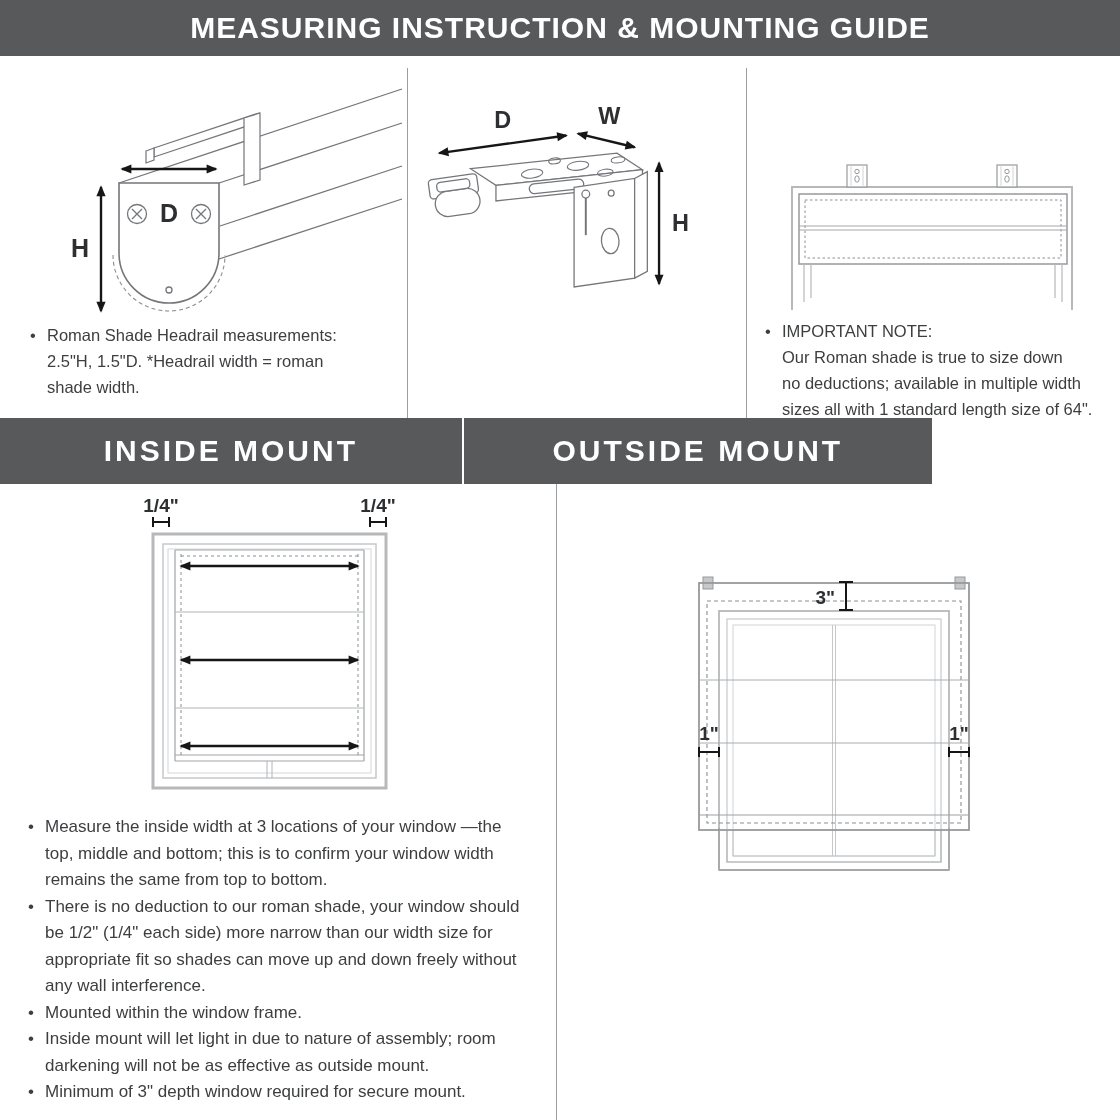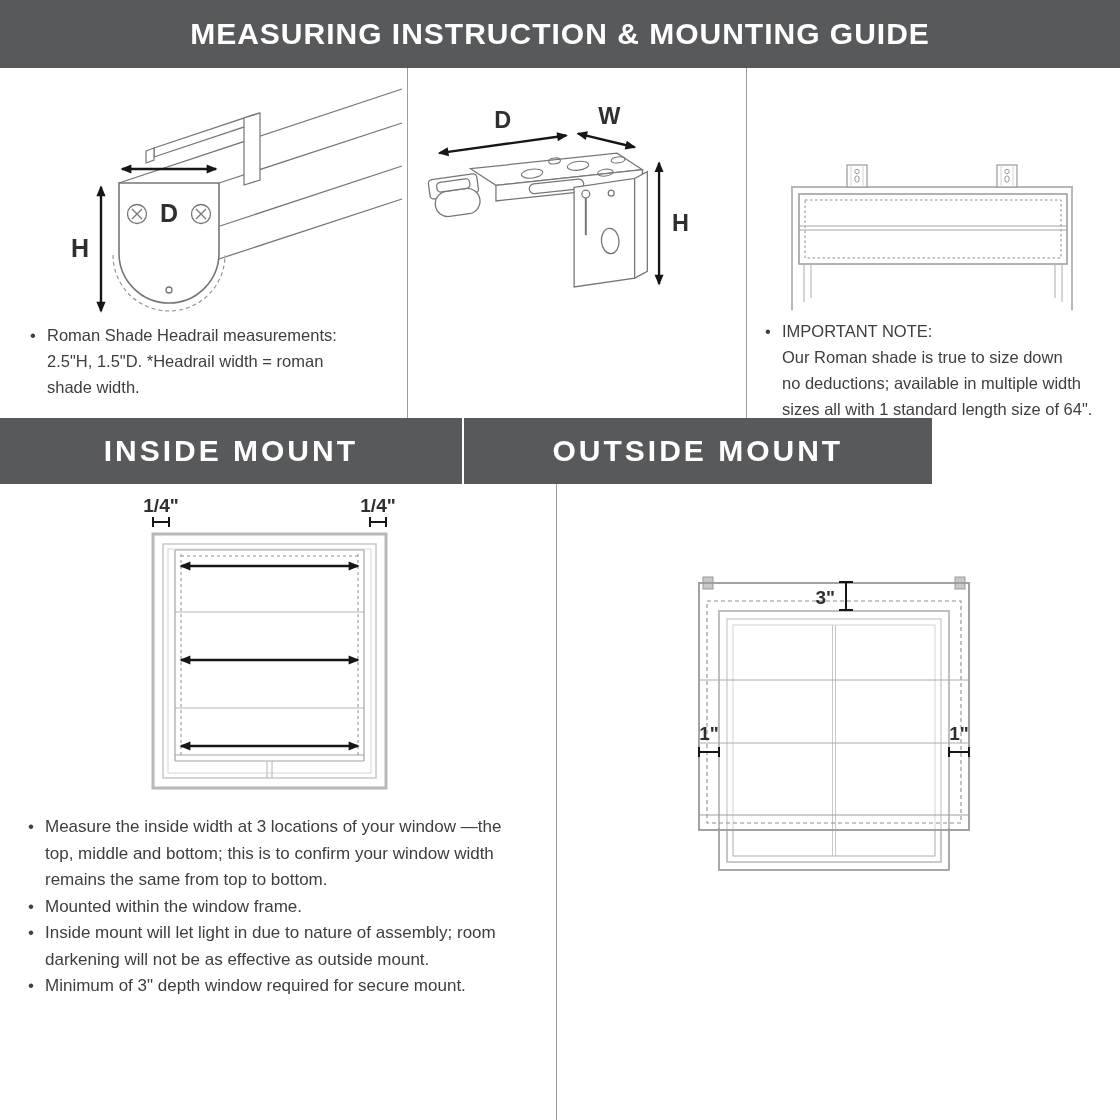--- a/index.html
+++ b/index.html
@@ -1,19 +1,19 @@
 <!DOCTYPE html>
 <html style="--header-bg: #58595b; --body-text: #3d3e40; --arrow: #161616; --frame-light: #b6b8ba; --line-mid: #98999b; --divider: #9b9da0;"><head>
 <meta charset="utf-8">
 <style>
   html,body{margin:0;padding:0;background:#fff;}
   .page{position:relative;width:1120px;height:1120px;background:#fff;overflow:hidden;
         font-family:"Liberation Sans",sans-serif;color:var(--body-text,#3d3e40);}
   
-  .main-header{position:absolute;top:0;left:0;width:1120px;height:68px;
+  .main-header{position:absolute;top:0;left:0;width:1120px;height:56px;
     background:var(--header-bg,#58595b);display:flex;align-items:center;justify-content:center;}
   .main-header h1{margin:0;color:#fff;font-size:30px;font-weight:700;letter-spacing:1px;}
   
   .top-row{position:absolute;top:68px;left:0;width:1120px;height:350px;display:flex;box-sizing:border-box;}
   .panel{box-sizing:border-box;height:350px;}
   .panel-1{width:408px;border-right:1px solid var(--divider,#9b9da0);}
   .panel-2{width:339px;border-right:1px solid var(--divider,#9b9da0);}
   .panel-3{width:373px;}
   .illus{height:250px;display:flex;justify-content:center;overflow:hidden;}
   .panel-text{font-size:16.5px;line-height:26px;}
@@ -209,20 +209,21 @@
           <path d="M53,60 V263 M230,60 V263 M53,62 H230"></path>
         </g>
         <path d="M47,118 H236 M47,214 H236" fill="none" stroke="#b2b4b6" stroke-width="1"></path>
         <line x1="53" y1="72" x2="230" y2="72" class="ln-arrow" stroke-width="2.6" marker-start="url(#ah)" marker-end="url(#ah)"></line>
         <line x1="53" y1="166" x2="230" y2="166" class="ln-arrow" stroke-width="2.6" marker-start="url(#ah)" marker-end="url(#ah)"></line>
         <line x1="53" y1="252" x2="230" y2="252" class="ln-arrow" stroke-width="2.6" marker-start="url(#ah)" marker-end="url(#ah)"></line>
         <path d="M139,267 V284 M144,267 V284" fill="none" stroke="#b2b4b6" stroke-width="1"></path>
       </svg>
       <div class="bullets inside-bullets">
         <div class="bullet">Measure the inside width at 3 locations of your window —the top, middle and bottom; this is to confirm your window width remains the same from top to bottom.</div>
+        <div class="bullet">There is no deduction to our roman shade, your window should be 1/2" (1/4" each side) more narrow than our width size for appropriate fit so shades can move up and down freely without any wall interference.</div>
         <div class="bullet">Mounted within the window frame.</div>
         <div class="bullet">Inside mount will let light in due to nature of assembly; room darkening will not be as effective as outside mount.</div>
         <div class="bullet">Minimum of 3" depth window required for secure mount.</div>
       </div>
     </div>
 
     <div class="col col-outside">
       <svg class="outside-diagram" width="320" height="305" viewBox="0 0 320 305">
 
         <g fill="none">

